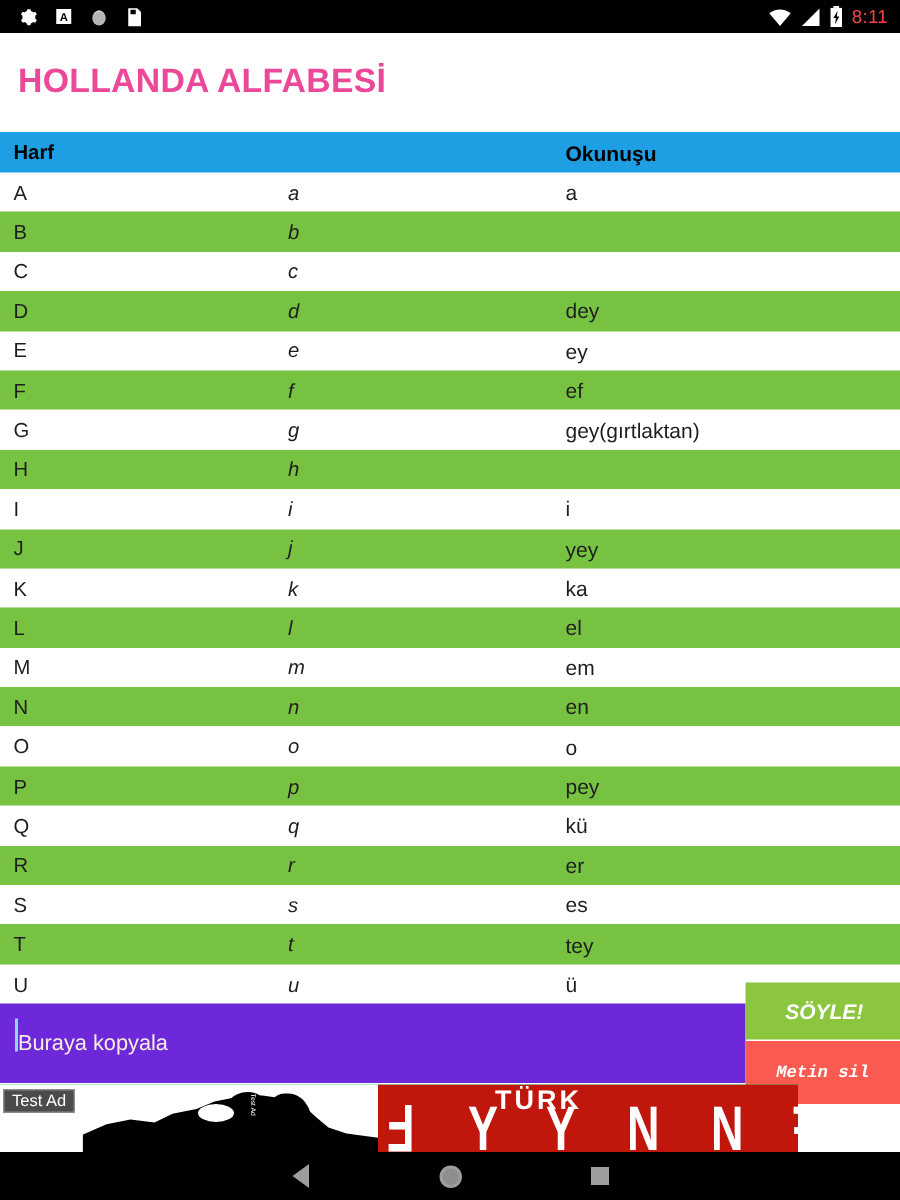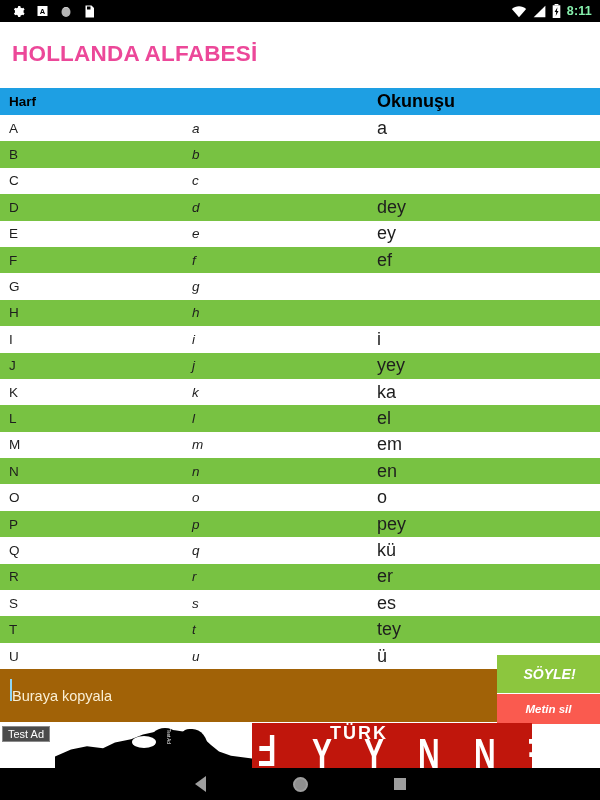--- a/index.html
+++ b/index.html
@@ -13,66 +13,66 @@
 
   
   .statusbar {
     position: absolute; top:0; left:0; width:600px; height:22px;
     background:#000; color:#fff;
     display:flex; align-items:center; justify-content:space-between;
     padding: 0 8px 0 12px;
   }
   .sb-left { display:flex; align-items:center; gap:12px; }
   .sb-right { display:flex; align-items:center; gap:6px; }
-  .sb-time { font-size:12.5px; font-weight:bold; color:#86efac; letter-spacing:0.2px; }
+  .sb-time { font-size:12.5px; font-weight:normal; color:#ef4444; letter-spacing:0.2px; }
   .ic { display:block; }
 
   
   .title {
     position:absolute; top:22px; left:0; width:600px; height:64px;
     display:flex; align-items:center; padding-left:12px;
     font-size:22.5px; font-weight:bold; color:#ec4899; letter-spacing:0.2px;
   }
 
   
   .table-wrap { position:absolute; top:88px; left:0; width:600px; }
   .trow { display:flex; align-items:center; height:26.4px; width:600px; }
   .thead { height:27px; background:#1e9fe3; color:#fff; font-weight:bold; font-size:13.5px; }
   .trow.alt { background:#78c242; }
   .c1 { width:192px; padding-left:9px; font-size:13.5px; color:#1e1e1e; }
   .c2 { width:185px; font-size:13.5px; color:#1e1e1e; font-style:italic; }
-  .c3 { flex:1; font-size:18px; color:#1e1e1e; }
+  .c3 { flex:1; font-size:14px; color:#1e1e1e; }
   .thead .c1, .thead .c2, .thead .c3 { font-style:normal; color:#000000; font-weight:bold; }
 
   
   .input-field {
     position:absolute; left:0; top:669px; width:497px; height:53px;
-    background:#a16207; border:none; outline:none;
+    background:#6d28d9; border:none; outline:none;
     font-size:14.5px; color:#ffffff;
     padding-left:12px; font-family:"Liberation Sans", sans-serif;
   }
   .input-field::placeholder { color:#fff7e0; opacity:0.95; }
   .caret {
     position:absolute; left:10px; top:679px; width:2px; height:22px;
     background:#8fd6f5;
   }
 
   
   .btn-speak {
     position:absolute; left:497px; top:655px; width:105px; height:38px;
     background:#8cc63e; color:#fff; border:none;
     font-size:14px; font-weight:bold; font-style:italic;
     font-family:"Liberation Sans", sans-serif; cursor:pointer;
     display:flex; align-items:center; justify-content:center;
   }
   .btn-clear {
-    position:absolute; left:497px; top:694px; width:103px; height:30px;
+    position:absolute; left:497px; top:694px; width:103px; height:42px;
     background:#fa5a4f; color:#fff; border:none;
     font-size:11.5px; font-weight:bold; font-style:italic;
-    font-family:Liberation Sans, sans-serif; cursor:pointer;
+    font-family:Liberation Mono, monospace; cursor:pointer;
     display:flex; align-items:center; justify-content:center;
   }
 
   
   .ad {
     position:absolute; left:0; top:723px; width:532px; height:45px;
     background:#22c55e; overflow:hidden;
   }
   .ad-left {
     position:absolute; left:0; top:0; width:252px; height:45px;
@@ -218,20 +218,21 @@
           <div class="c3">ey</div>
         </div>
         <div class="trow alt">
           <div class="c1">F</div>
           <div class="c2">f</div>
           <div class="c3">ef</div>
         </div>
         <div class="trow">
           <div class="c1">G</div>
           <div class="c2">g</div>
+          <div class="c3">gey(gırtlaktan)</div>
         </div>
         <div class="trow alt">
           <div class="c1">H</div>
           <div class="c2">h</div>
         </div>
         <div class="trow">
           <div class="c1">I</div>
           <div class="c2">i</div>
           <div class="c3">i</div>
         </div>

